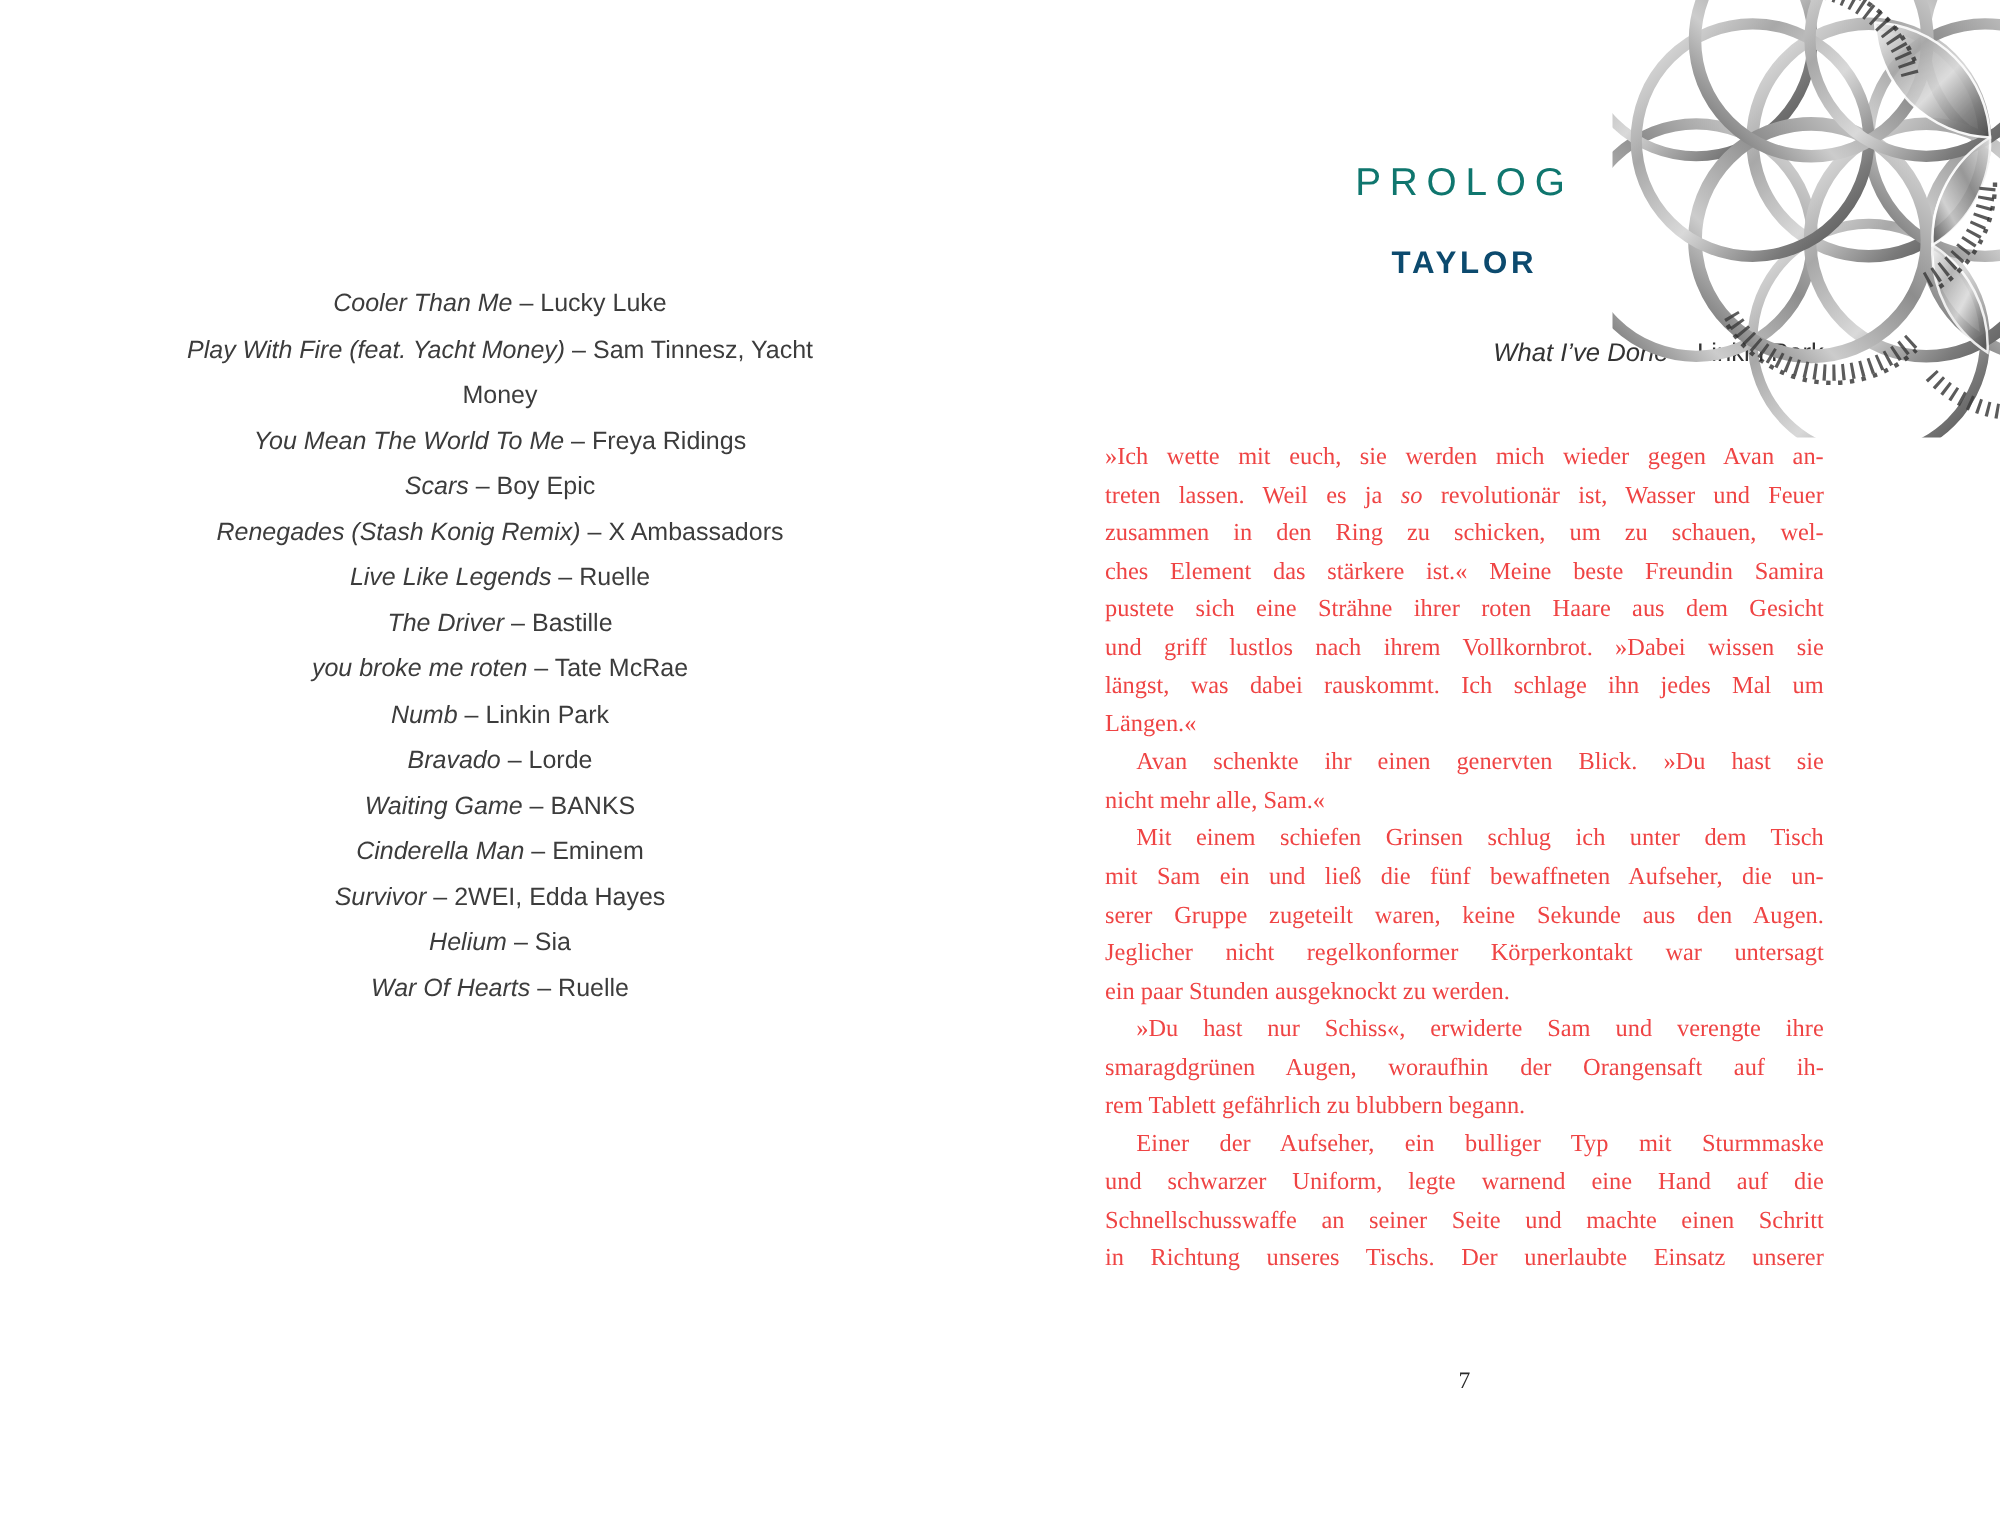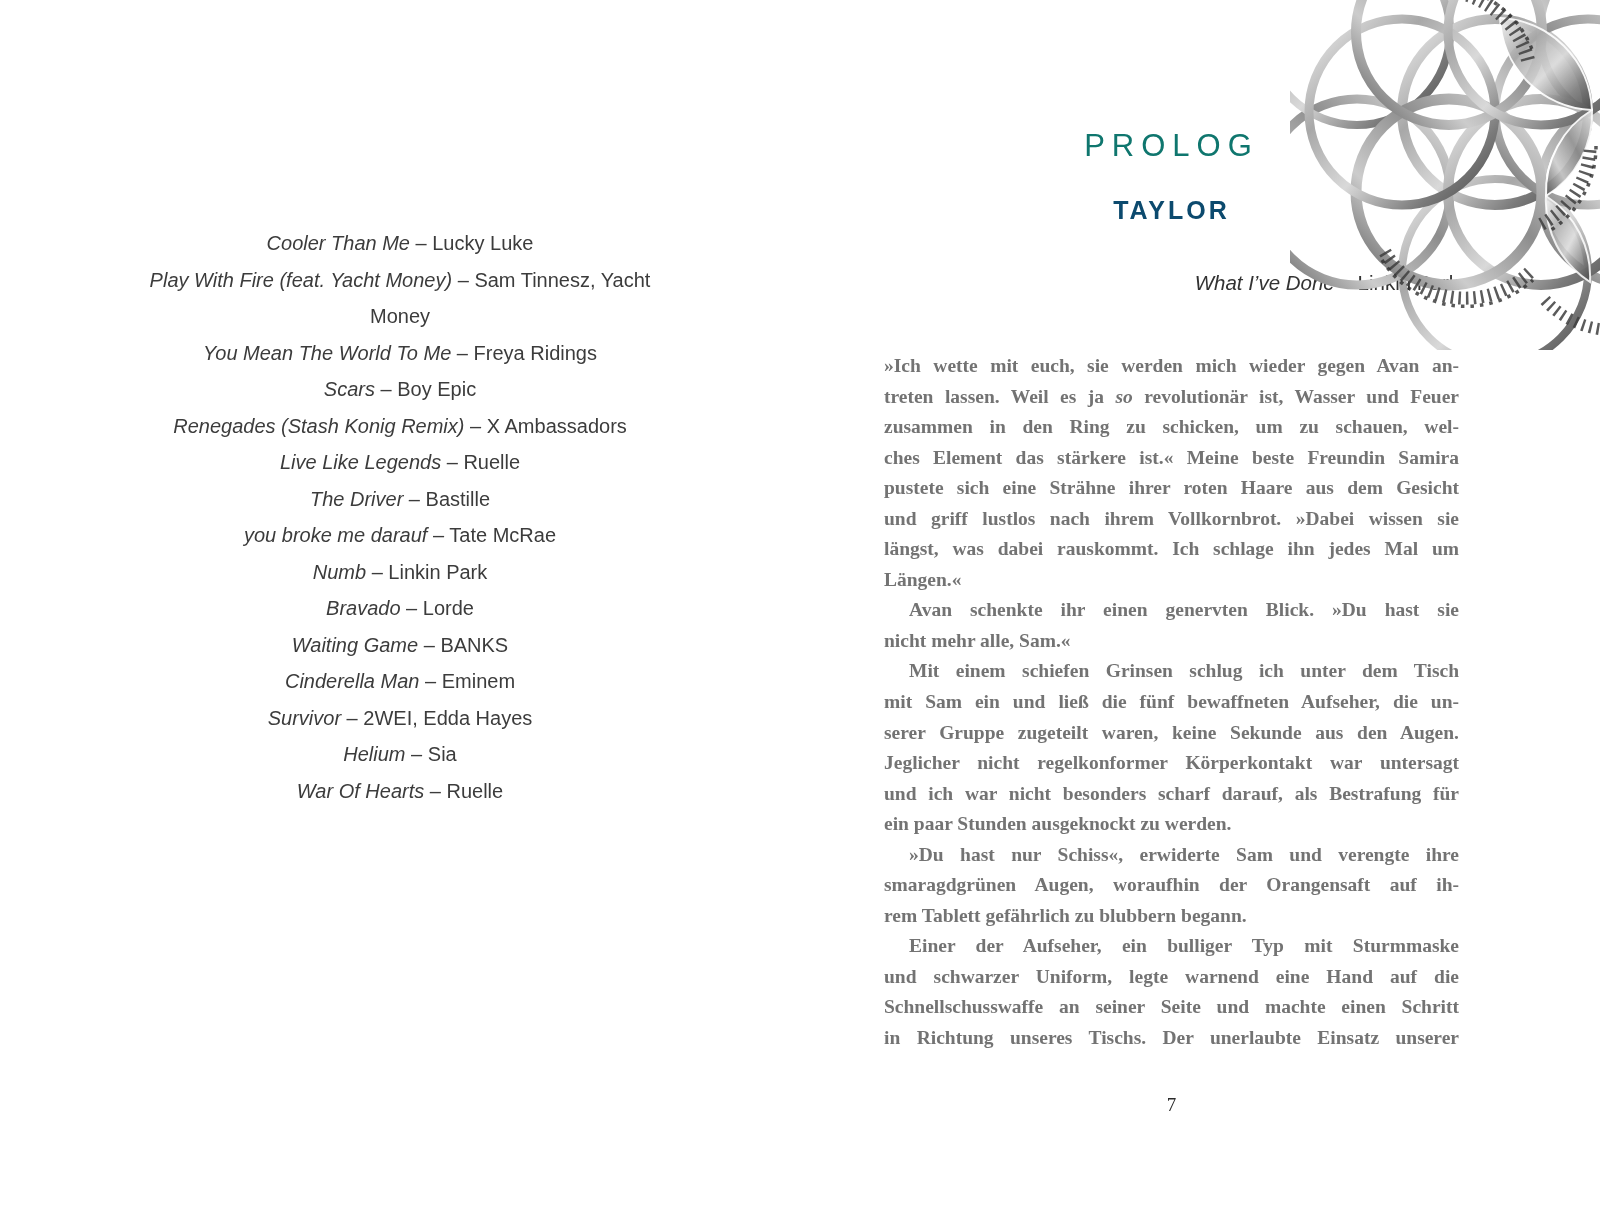--- a/index.html
+++ b/index.html
@@ -55,22 +55,21 @@
     font-size: 20.5px;
     line-height: 30px;
     color: #333333;
   }
   .epigraph em { font-style: italic; }
 
   .body-text {
     top: 351px;
     font-family: "Liberation Serif", serif;
     font-size: 19.5px;
-    color: #737373;
-    font-weight: bold;
+    color: #ef4444;
   }
   .line {
     line-height: 30.55px;
     text-align: justify;
     text-align-last: justify;
     white-space: normal;
   }
   .line.last { text-align-last: left; }
   .para.indent .line:first-child { text-indent: 25px; }
   .body-text em { font-style: italic; }
@@ -93,21 +92,21 @@
 
   <div class="page page-left">
     <div class="playlist">
         <div class="playlist-entry"><em>Cooler Than Me</em><span> – </span><span>Lucky Luke</span></div>
         <div class="playlist-entry"><em>Play With Fire (feat. Yacht Money)</em><span> – </span><span>Sam Tinnesz, Yacht Money</span></div>
         <div class="playlist-entry"><em>You Mean The World To Me</em><span> – </span><span>Freya Ridings</span></div>
         <div class="playlist-entry"><em>Scars</em><span> – </span><span>Boy Epic</span></div>
         <div class="playlist-entry"><em>Renegades (Stash Konig Remix)</em><span> – </span><span>X Ambassadors</span></div>
         <div class="playlist-entry"><em>Live Like Legends</em><span> – </span><span>Ruelle</span></div>
         <div class="playlist-entry"><em>The Driver</em><span> – </span><span>Bastille</span></div>
-        <div class="playlist-entry"><em>you broke me darauf</em><span> – </span><span>Tate McRae</span></div>
+        <div class="playlist-entry"><em>you broke me roten</em><span> – </span><span>Tate McRae</span></div>
         <div class="playlist-entry"><em>Numb</em><span> – </span><span>Linkin Park</span></div>
         <div class="playlist-entry"><em>Bravado</em><span> – </span><span>Lorde</span></div>
         <div class="playlist-entry"><em>Waiting Game</em><span> – </span><span>BANKS</span></div>
         <div class="playlist-entry"><em>Cinderella Man</em><span> – </span><span>Eminem</span></div>
         <div class="playlist-entry"><em>Survivor</em><span> – </span><span>2WEI, Edda Hayes</span></div>
         <div class="playlist-entry"><em>Helium</em><span> – </span><span>Sia</span></div>
         <div class="playlist-entry"><em>War Of Hearts</em><span> – </span><span>Ruelle</span></div>
       </div>
   </div>
 
@@ -133,21 +132,20 @@
         </div>
         <div class="para indent">
           <div class="line">Avan schenkte ihr einen genervten Blick. »Du hast sie</div>
           <div class="line last">nicht mehr alle, Sam.«</div>
         </div>
         <div class="para indent">
           <div class="line">Mit einem schiefen Grinsen schlug ich unter dem Tisch</div>
           <div class="line">mit Sam ein und ließ die fünf bewaffneten Aufseher, die un-</div>
           <div class="line">serer Gruppe zugeteilt waren, keine Sekunde aus den Augen.</div>
           <div class="line">Jeglicher nicht regelkonformer Körperkontakt war untersagt</div>
-          <div class="line">und ich war nicht besonders scharf darauf, als Bestrafung für</div>
           <div class="line last">ein paar Stunden ausgeknockt zu werden.</div>
         </div>
         <div class="para indent">
           <div class="line">»Du hast nur Schiss«, erwiderte Sam und verengte ihre</div>
           <div class="line">smaragdgrünen Augen, woraufhin der Orangensaft auf ih-</div>
           <div class="line last">rem Tablett gefährlich zu blubbern begann.</div>
         </div>
         <div class="para indent">
           <div class="line">Einer der Aufseher, ein bulliger Typ mit Sturmmaske</div>
           <div class="line">und schwarzer Uniform, legte warnend eine Hand auf die</div>

